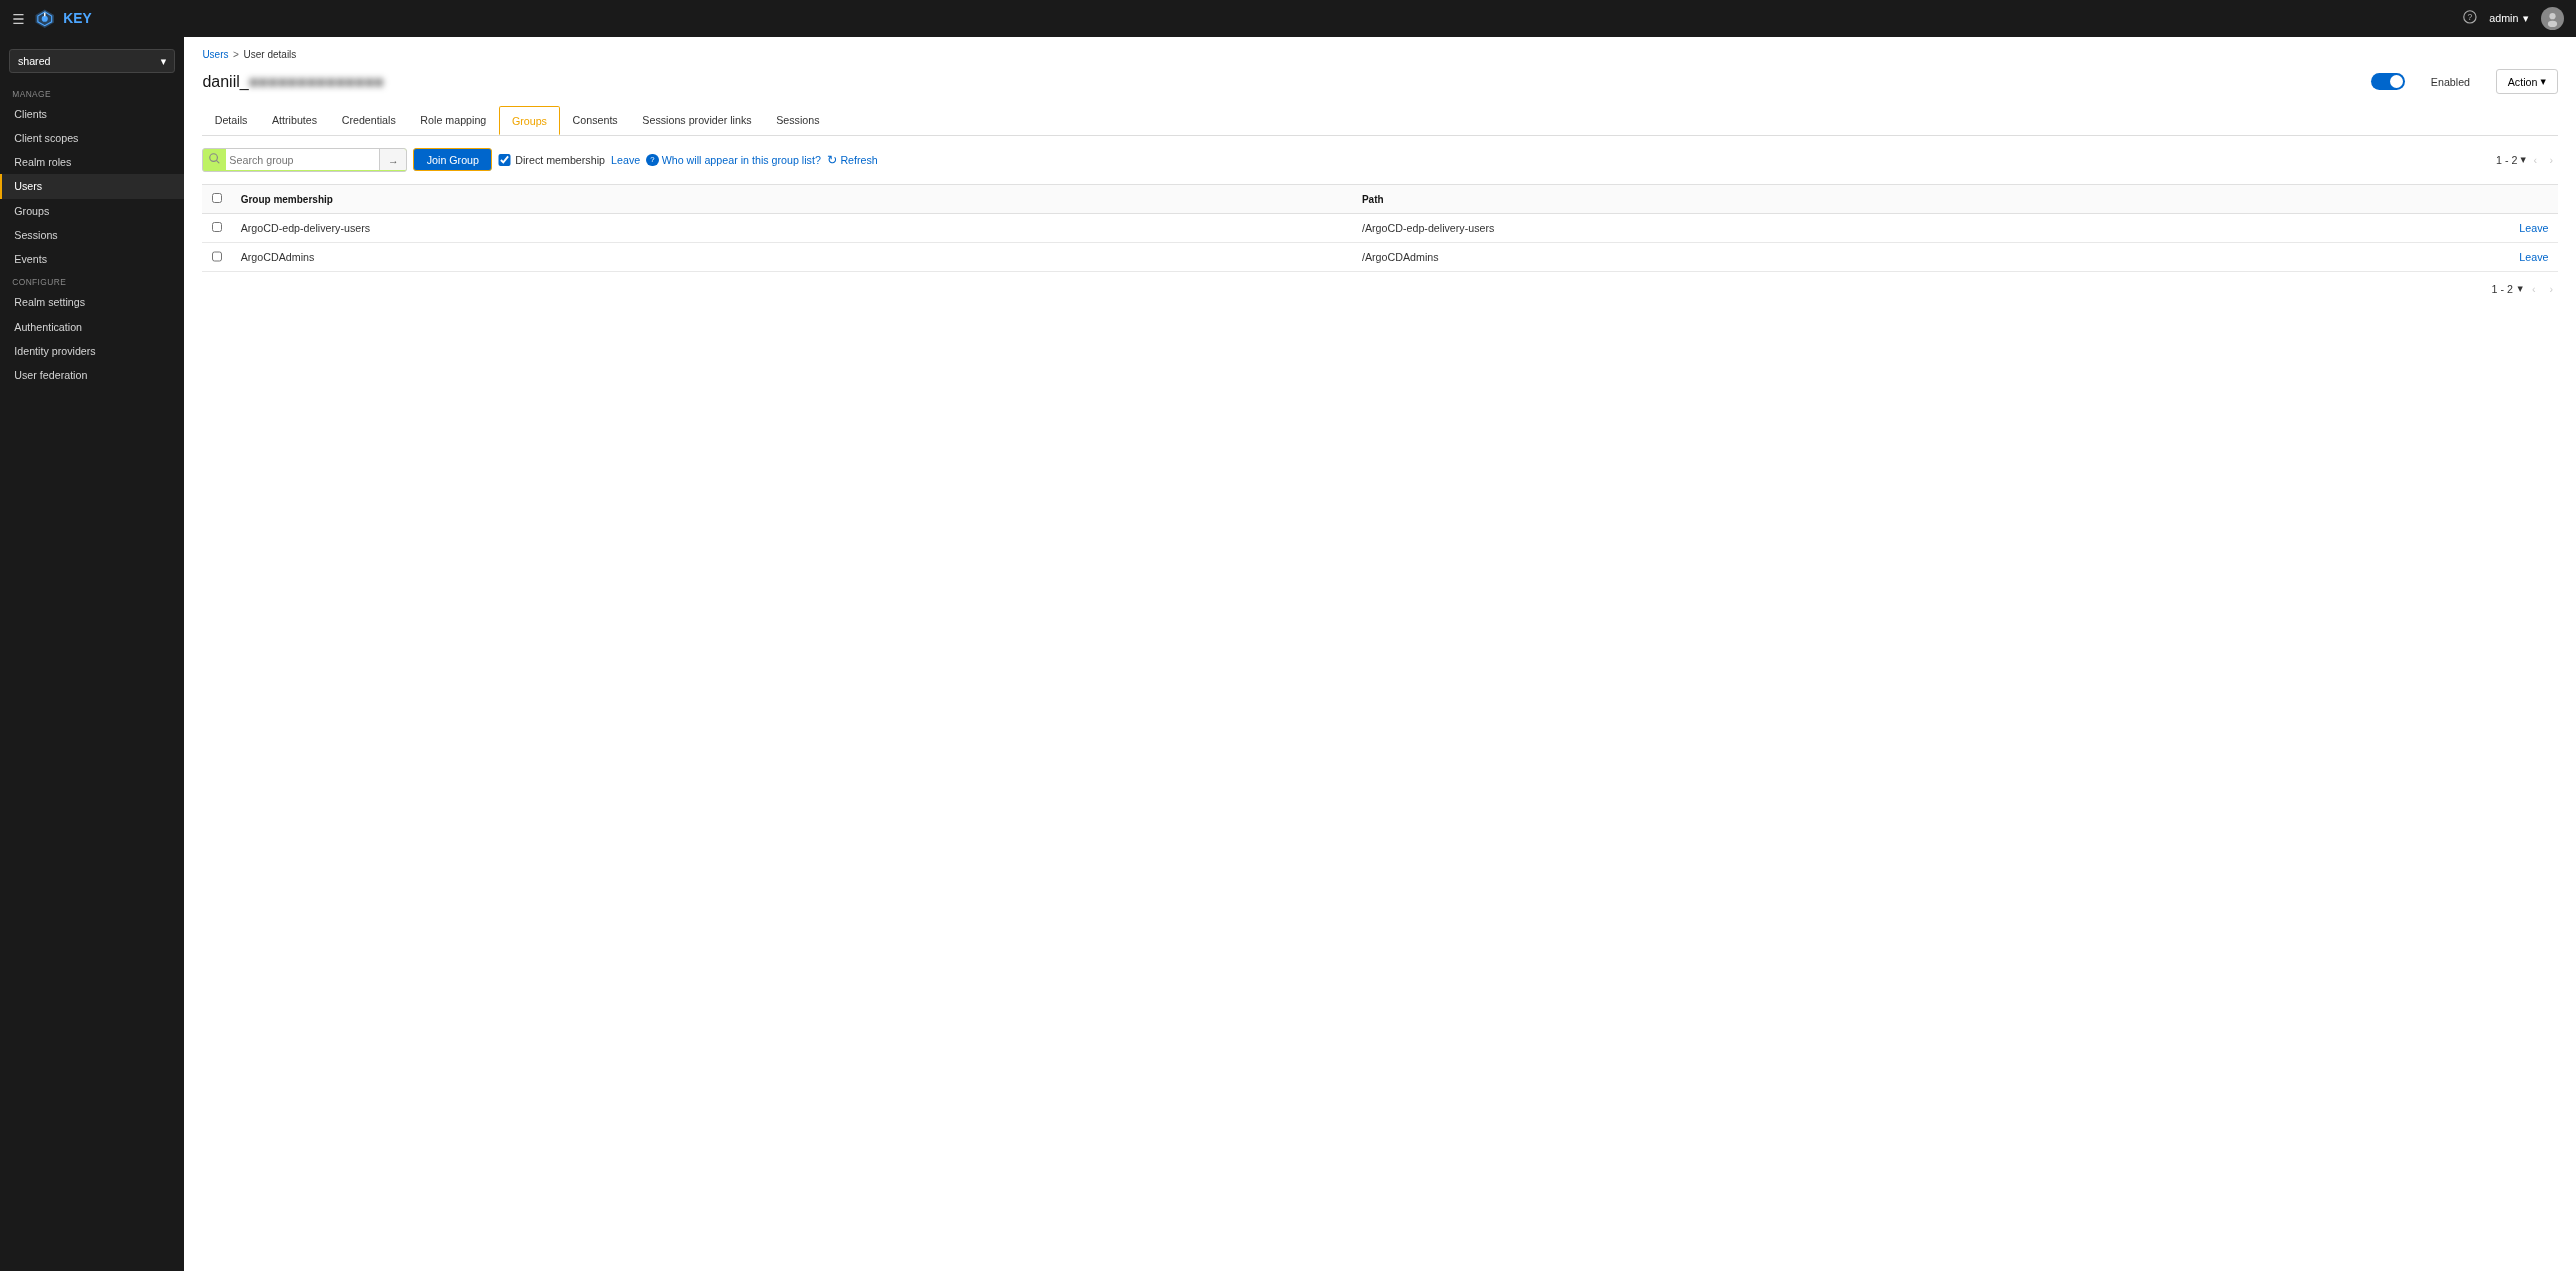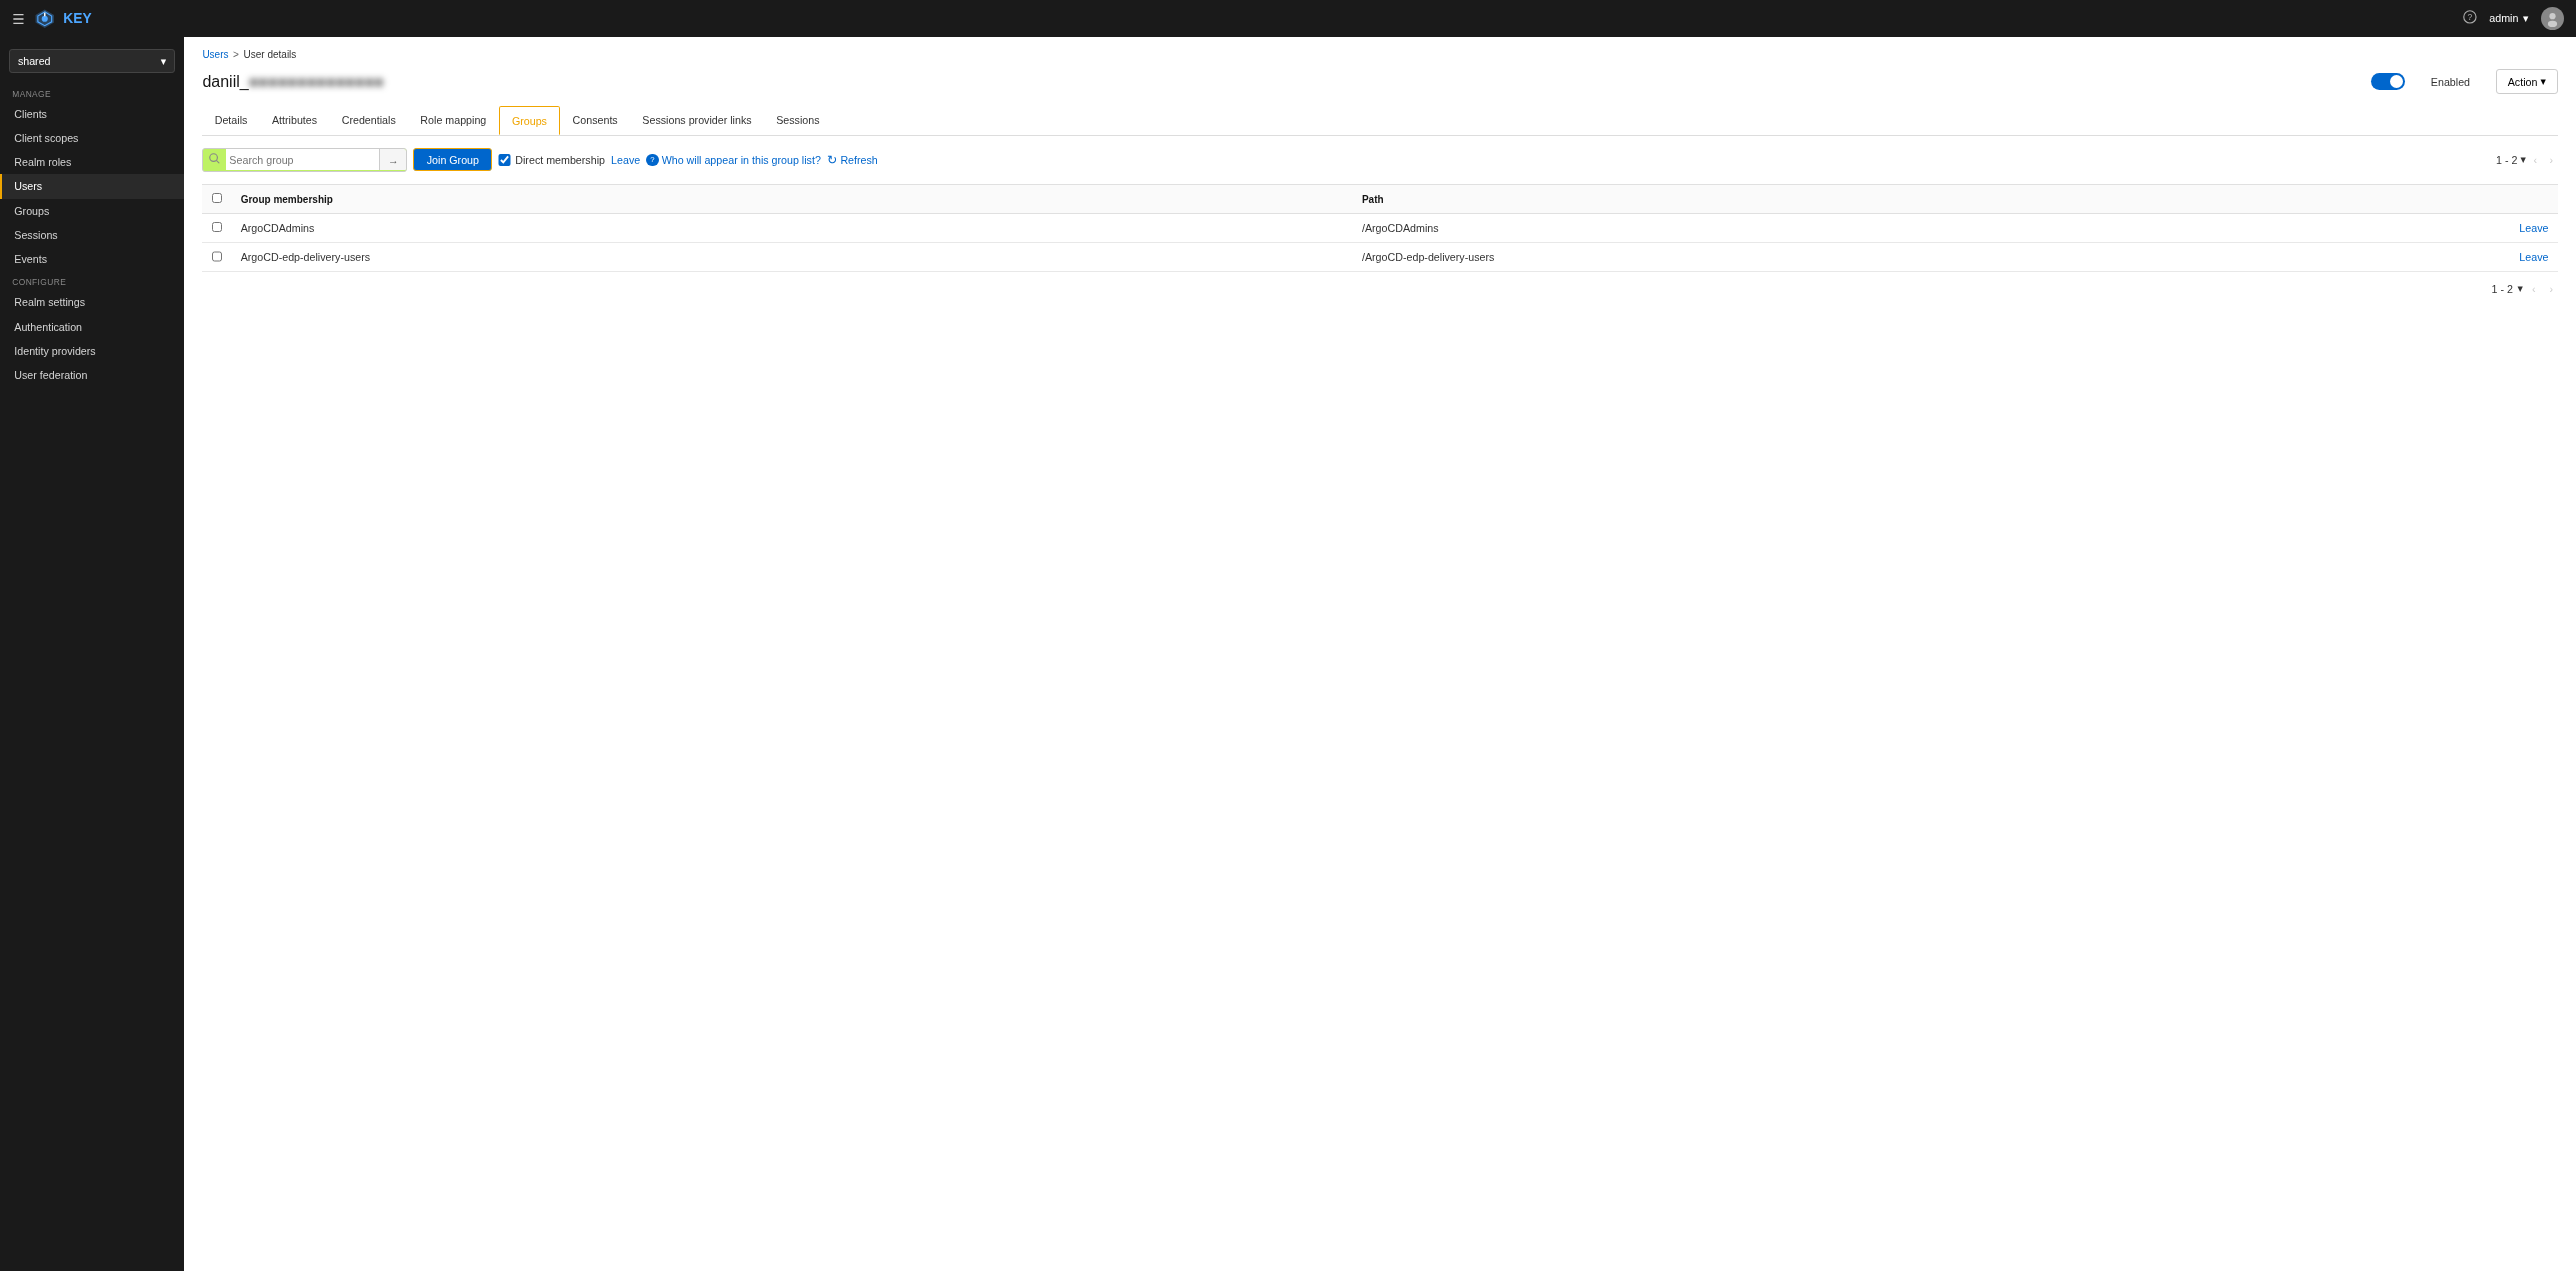--- a/index.html
+++ b/index.html
@@ -452,38 +452,38 @@
               </th>
               <th class="col-action"></th>
             </tr>
           </thead>
           <tbody>
             <tr class="table-row">
               <td class="col-check">
                 <input type="checkbox" class="row-checkbox" style="">
               </td>
               <td>
-                <span>ArgoCDAdmins</span>
+                <span>ArgoCD-edp-delivery-users</span>
               </td>
               <td>
-                <span>/ArgoCDAdmins</span>
+                <span>/ArgoCD-edp-delivery-users</span>
               </td>
               <td class="col-action">
                 <span class="leave-action">Leave</span>
               </td>
             </tr>
             <tr class="table-row">
               <td class="col-check">
                 <input type="checkbox" class="row-checkbox" style="">
               </td>
               <td>
-                <span>ArgoCD-edp-delivery-users</span>
+                <span>ArgoCDAdmins</span>
               </td>
               <td>
-                <span>/ArgoCD-edp-delivery-users</span>
+                <span>/ArgoCDAdmins</span>
               </td>
               <td class="col-action">
                 <span class="leave-action">Leave</span>
               </td>
             </tr>
           </tbody>
         </table>
       </div>
 
       <div class="bottom-pagination">

